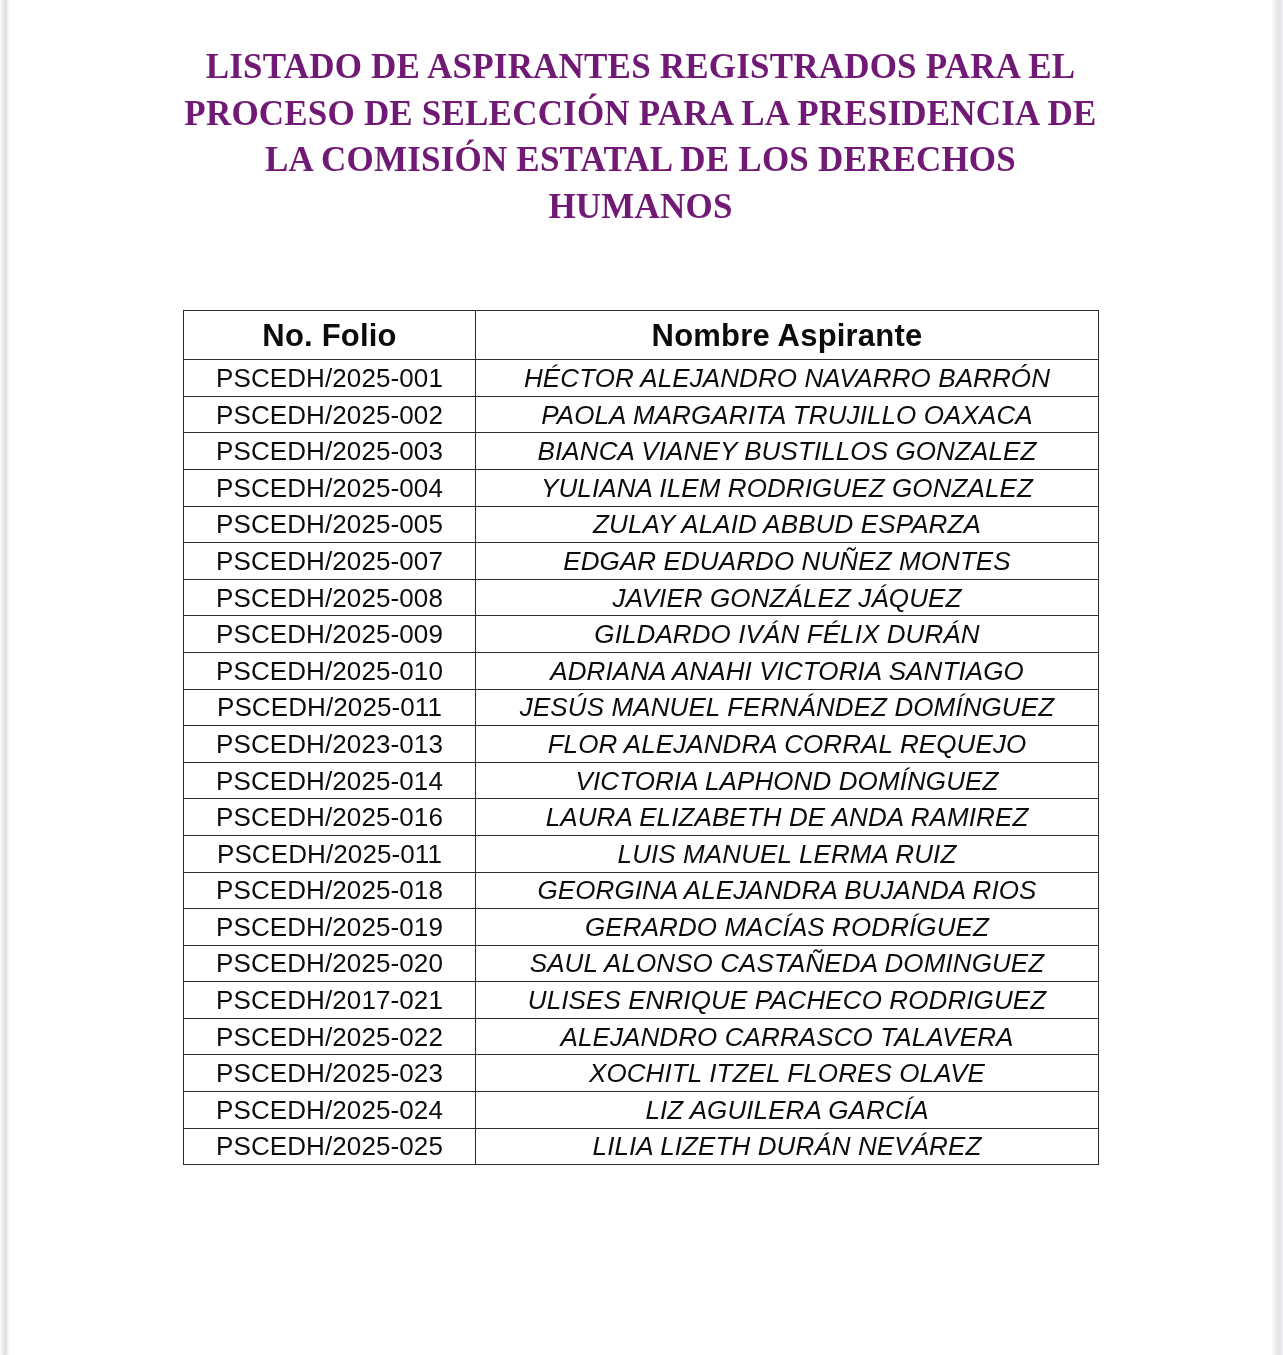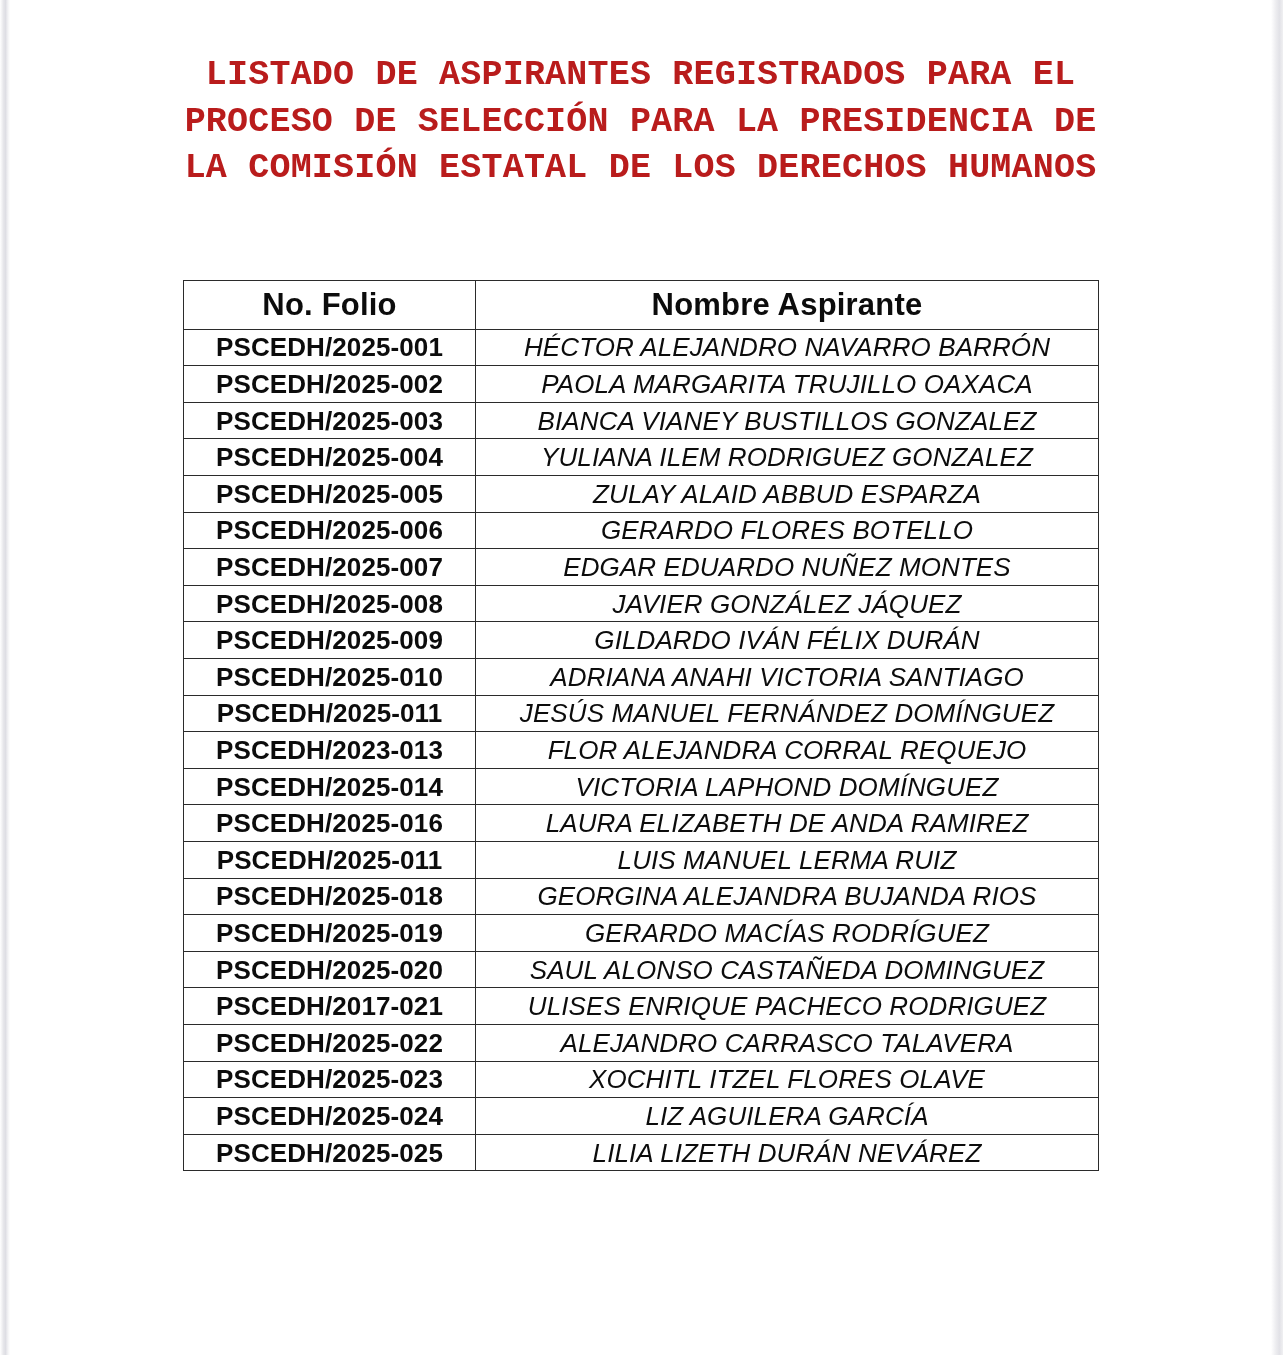--- a/index.html
+++ b/index.html
@@ -32,29 +32,29 @@
   .sheet {
     position: absolute;
     top: 0; left: 10px; right: 12px;
     bottom: 0;
     background: #ffffff;
     padding: 0;
   }
 
   .doc-title {
     width: 930px;
-    margin: 8px auto;
+    margin: 0 auto;
     padding-top: 44px;
     text-align: center;
     font-weight: 700;
     font-size: 35px;
     line-height: 1.33;
     letter-spacing: 0.2px;
-    color: #b91c1c;
-    font-family: Liberation Mono, monospace;
+    color: #701a75;
+    font-family: Liberation Serif, serif;
   }
 
   .table-wrap {
     width: 915px;
     margin: 0 auto;
     padding-top: 80px;
   }
 
   table.aspirantes {
     border-collapse: collapse;
@@ -87,21 +87,20 @@
 
   table.aspirantes tbody td {
     height: 36.6px;
     font-size: 26px;
     font-weight: 400;
     line-height: 1;
   }
 
   table.aspirantes tbody td.folio {
     letter-spacing: 0.1px;
-    font-weight: bold;
   }
   table.aspirantes tbody td.nombre {
     letter-spacing: 0.1px;
     font-style: italic;
   }
 </style>
 </head>
 <body>
 
 <div class="page-edge-left"></div>
@@ -138,24 +137,20 @@
           </tr>
           <tr>
             <td class="folio">PSCEDH/2025-004</td>
             <td class="nombre">YULIANA ILEM RODRIGUEZ GONZALEZ</td>
           </tr>
           <tr>
             <td class="folio">PSCEDH/2025-005</td>
             <td class="nombre">ZULAY ALAID ABBUD ESPARZA</td>
           </tr>
           <tr>
-            <td class="folio">PSCEDH/2025-006</td>
-            <td class="nombre">GERARDO FLORES BOTELLO</td>
-          </tr>
-          <tr>
             <td class="folio">PSCEDH/2025-007</td>
             <td class="nombre">EDGAR EDUARDO NUÑEZ MONTES</td>
           </tr>
           <tr>
             <td class="folio">PSCEDH/2025-008</td>
             <td class="nombre">JAVIER GONZÁLEZ JÁQUEZ</td>
           </tr>
           <tr>
             <td class="folio">PSCEDH/2025-009</td>
             <td class="nombre">GILDARDO IVÁN FÉLIX DURÁN</td>

